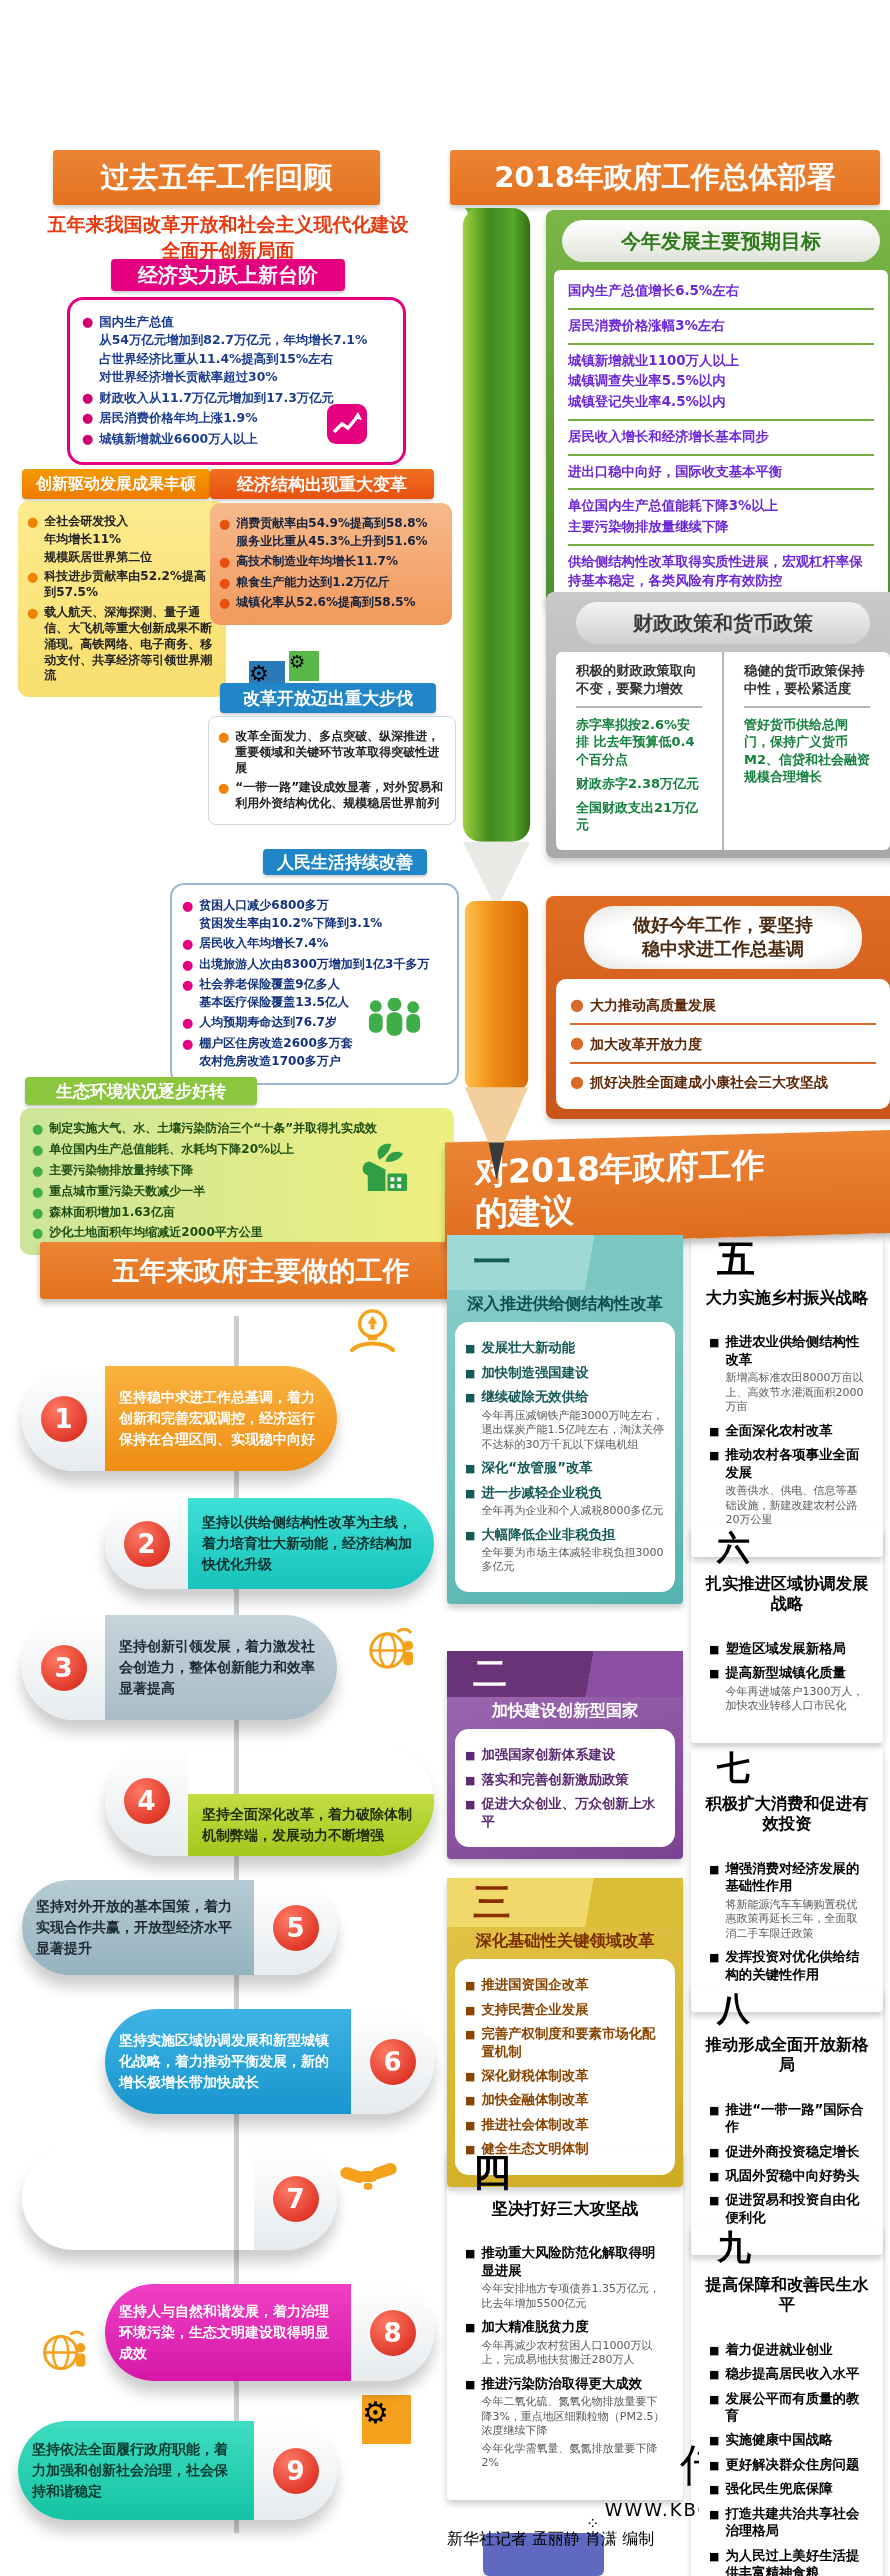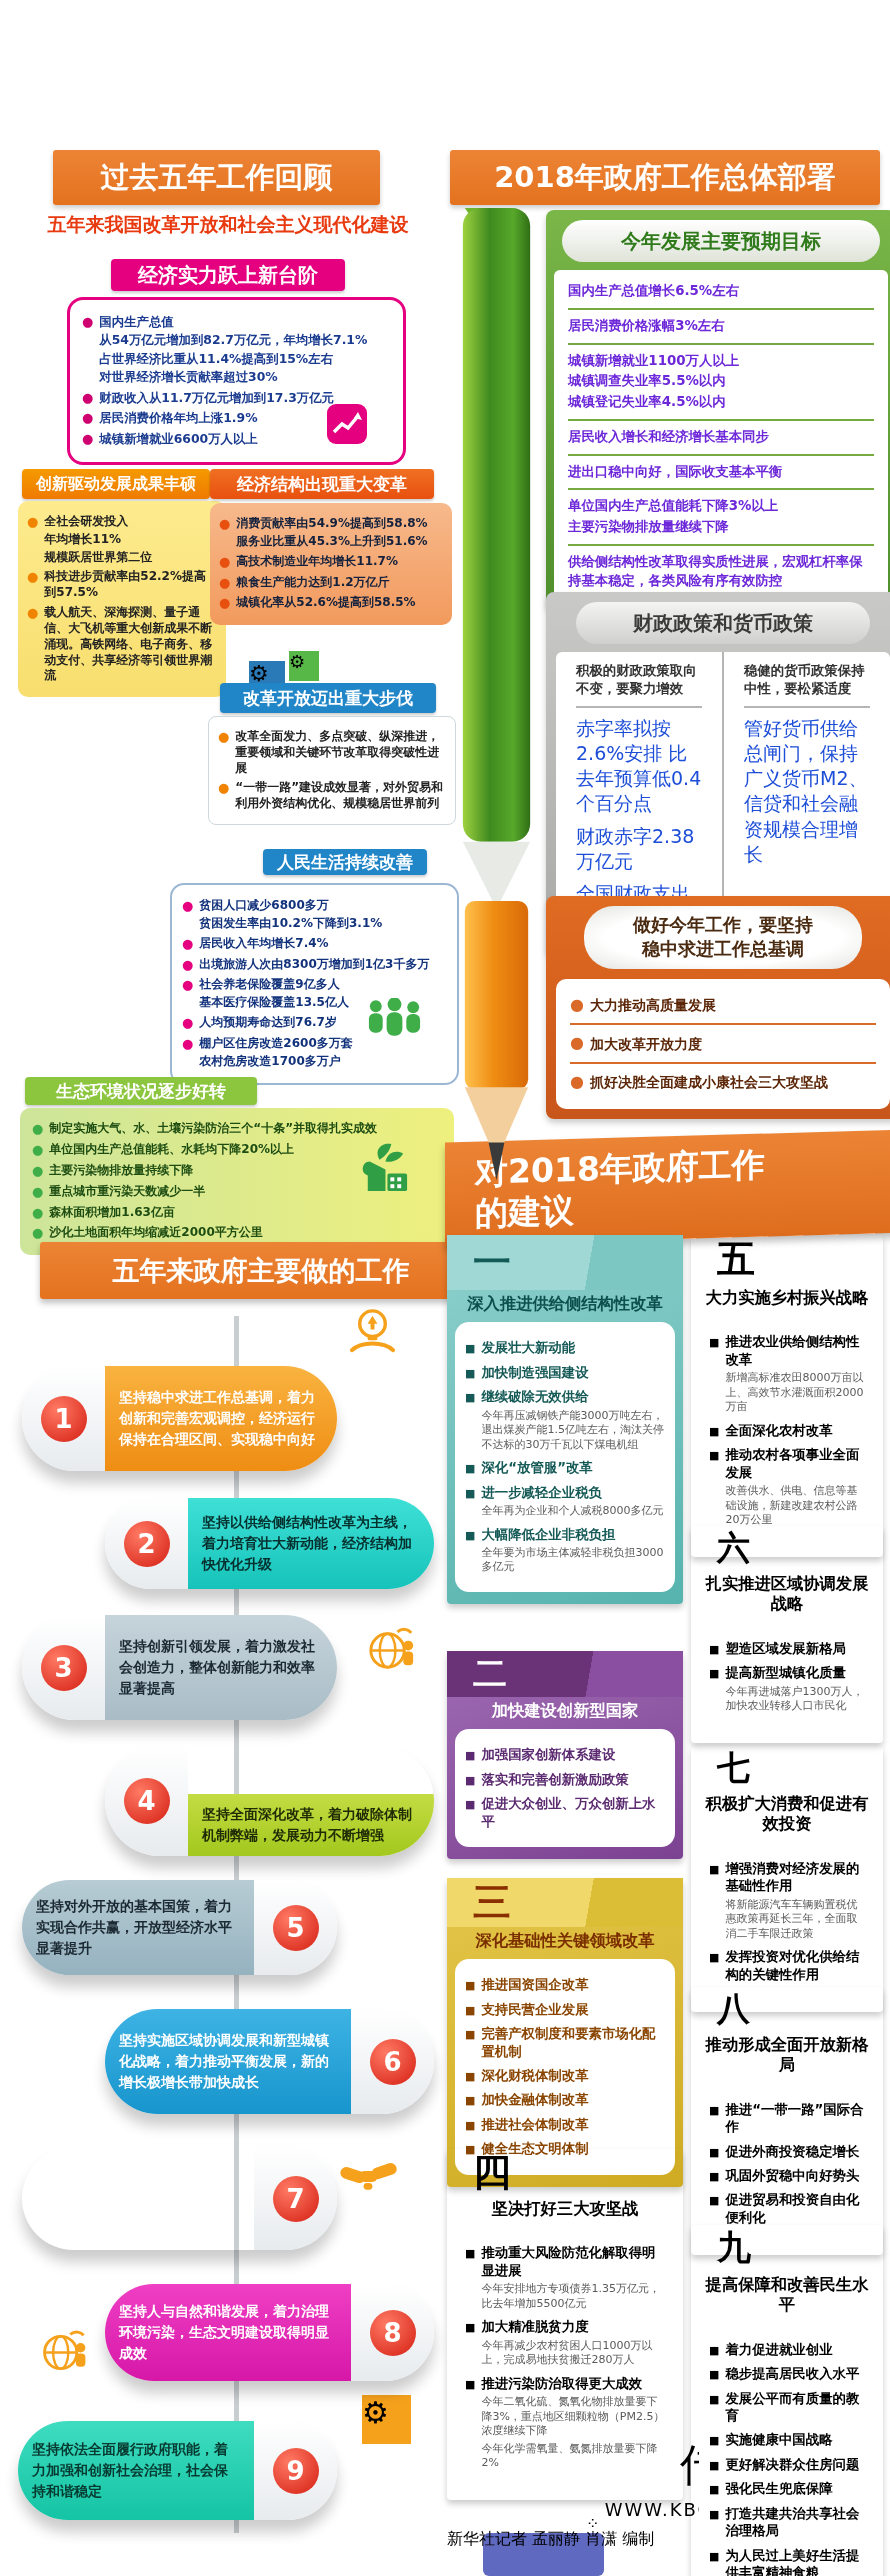--- a/index.html
+++ b/index.html
@@ -66,21 +66,21 @@
   .tline{color:#6d28d9;font-weight:bold;font-size:13.4px;line-height:1.4;margin:2px 0;}
   .sep{height:2px;background:#76a93f;margin:7px 0;}
   .policy{background:linear-gradient(180deg,#c9c9c7,#a8a8a6);border-radius:8px;padding:8px 10px;box-shadow:0 4px 6px rgba(0,0,0,.2);}
   .policy .pillhead{background:linear-gradient(180deg,#f4f4f2,#cfcfcd);border-radius:22px;height:42px;margin:2px 20px 8px;
                     display:flex;align-items:center;justify-content:center;color:#3a3a3a;font-size:20px;font-weight:bold;}
   .policy .pbox{background:#fff;border-radius:6px;display:flex;}
   .pcol{flex:1;padding:10px 20px;}
   .pcol.first{border-right:2px solid #b5b5b3;}
   .phead{font-weight:bold;font-size:13.4px;color:#333;line-height:1.35;border-bottom:2px solid #b5b5b3;padding-bottom:8px;margin-bottom:8px;}
   .pcol .li{margin:7px 0;}
-  .pcol .limain{font-weight:normal;font-size:19px;color:#1d4ed8;}
+  .pcol .limain{font-weight:bold;font-size:13px;color:#15803d;}
   .keynote{background:linear-gradient(180deg,#e06b22,#c8551a);border-radius:8px;padding:10px;box-shadow:0 4px 6px rgba(0,0,0,.2);}
   .keynote .pillhead{background:radial-gradient(ellipse at center,#ffffff 60%,#e3e3df);border-radius:30px;padding:7px 10px;
                      margin:0 28px 10px;text-align:center;color:#4a2a10;font-size:18px;font-weight:bold;line-height:1.35;}
   .keynote .kbox{background:#fff;border-radius:10px;padding:8px 14px;}
   .keynote .li{margin:8px 0;align-items:center;}
   .keynote .blt{color:#d96a2a;font-size:16px;}
   .keynote .limain{font-size:14px;color:#5c2708;}
   .ksep{height:2px;background:#d96a2a;margin:2px 0;}
   .suggestbanner{background:linear-gradient(180deg,#ec8435,#df6d1e);color:#fff;font-weight:bold;font-size:33px;line-height:1.25;
                  padding:10px 0 10px 30px;transform:skewY(-1.6deg);box-shadow:0 5px 7px rgba(0,0,0,.25);}
@@ -138,20 +138,21 @@
 
   <div class="abs colhead" style="left:45px;top:150px;width:327px;margin-left:8px;">
     <span>过去五年工作回顾</span>
   </div>
   <div class="abs colhead" style="left:450px;top:150px;width:430px;">
     <span>2018年政府工作总体部署</span>
   </div>
 
   <div class="abs intro" style="left:25px;top:212px;width:406px;">
     <div>五年来我国改革开放和社会主义现代化建设</div>
+    <div>全面开创新局面</div>
   </div>
 
   <div class="abs tag" style="left:111px;top:259px;width:234px;height:32px;background:#e4007f;font-size:20px;">
       <span>经济实力跃上新台阶</span>
     </div>
   <div class="abs econbox" style="left:67px;top:297px;width:309px;">
       <div class="li">
         <span class="blt">●</span>
         <div class="litxt">
           <div class="limain">国内生产总值</div>

